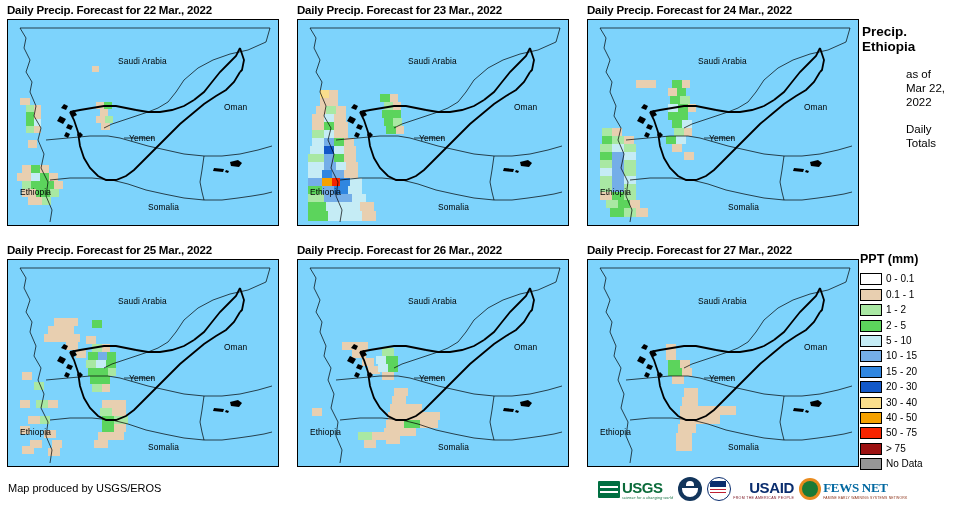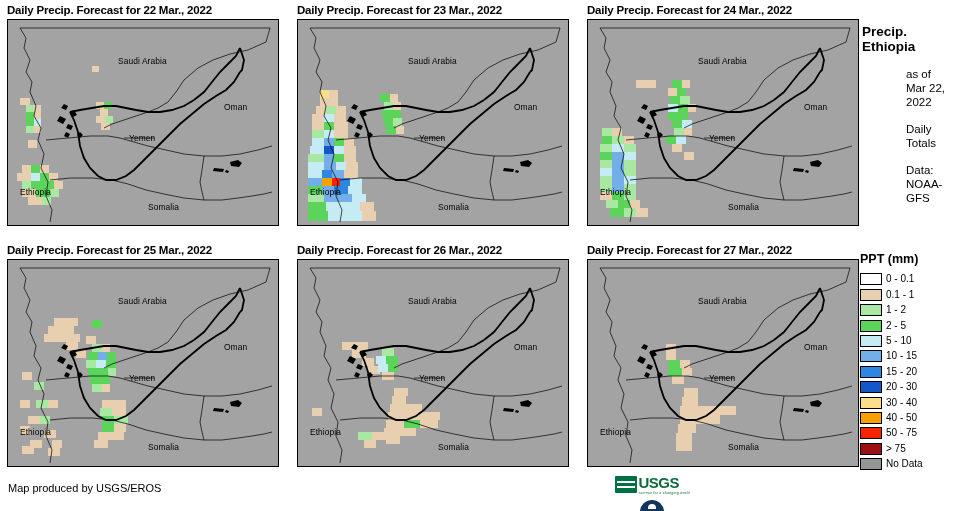--- a/index.html
+++ b/index.html
@@ -9,21 +9,21 @@
   
   .panel{position:absolute;}
   .panel-title{
     position:absolute;top:0;left:0;
     font-size:11.5px;font-weight:bold;letter-spacing:-0.2px;
     white-space:nowrap;line-height:14px;
   }
   .map-frame{
     position:absolute;left:0;top:16px;
     width:270px;height:205px;
-    border:1.4px solid #000;background:#a3a3a3;
+    border:1.4px solid #000;background:#7dd3fc;
     overflow:hidden;
   }
   .panel.row2 .map-frame{height:206px;}
   .map-inner{position:absolute;inset:0;}
   .map-svg{position:absolute;left:0;top:0;width:100%;height:100%;display:block;}
 
   .country-label{
     position:absolute;font-size:8.4px;color:#000;white-space:nowrap;
     font-family:"Liberation Sans", sans-serif;letter-spacing:0.1px;
   }
@@ -35,21 +35,21 @@
 
   
   #legend{position:absolute;left:860px;top:252px;width:107px;}
   #legend-title{font-size:12.5px;font-weight:bold;margin-bottom:4px;}
   .legend-row{display:flex;align-items:flex-end;height:15.4px;}
   .legend-swatch{width:22px;height:12px;border:1px solid #000;box-sizing:border-box;flex:0 0 auto;}
   .legend-label{font-size:10px;margin-left:4px;white-space:nowrap;line-height:12px;}
 
   
   #credit{position:absolute;left:8px;top:482px;font-size:11px;}
-  #logos{position:absolute;left:598px;top:474px;height:30px;display:flex;align-items:center;gap:5px;flex-direction:column;}
+  #logos{position:absolute;left:598px;top:474px;height:30px;display:flex;align-items:center;gap:5px;}
   .logo{display:flex;align-items:center;height:28px;}
 
   .usgs-mark{width:22px;height:17px;background:#006f41;position:relative;overflow:hidden;border-radius:1px;}
   .usgs-mark:before,.usgs-mark:after{content:"";position:absolute;left:2px;right:2px;height:2.4px;background:#fff;}
   .usgs-mark:before{top:5px;}
   .usgs-mark:after{top:10px;}
   .usgs-text{font-size:15px;font-weight:bold;color:#0b6b3a;line-height:14px;letter-spacing:-0.5px;}
   .usgs-sub{font-size:3.6px;color:#0b6b3a;font-style:italic;letter-spacing:0.2px;}
 
   .noaa-mark{width:24px;height:24px;border-radius:50%;background:#12355b;position:relative;}
@@ -637,25 +637,20 @@
     <div>Ethiopia</div>
   </div>
   <div class="side-block">
     <div>as of</div>
     <div>Mar 22, 2022</div>
   </div>
   <div class="side-block">
     <div>Daily</div>
     <div>Totals</div>
   </div>
-  <div class="side-block">
-    <div>Data:</div>
-    <div>NOAA-</div>
-    <div>GFS</div>
-  </div>
 </div>
 
 <div id="legend">
   <div id="legend-title">PPT (mm)</div>
 
   <div class="legend-row">
     <span class="legend-swatch" style="background:#ffffff"></span>
     <span class="legend-label">0 - 0.1</span>
   </div>
   <div class="legend-row">

